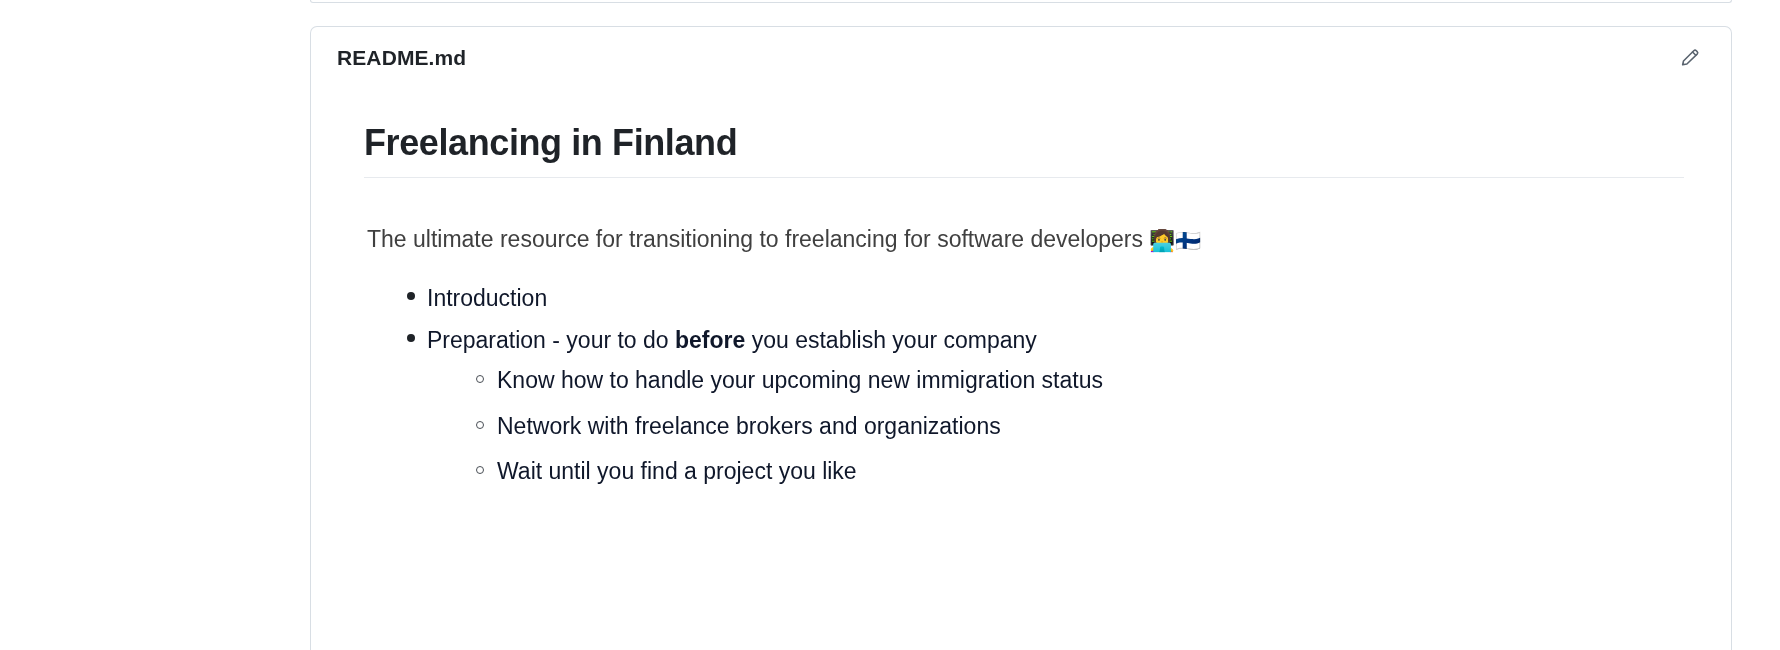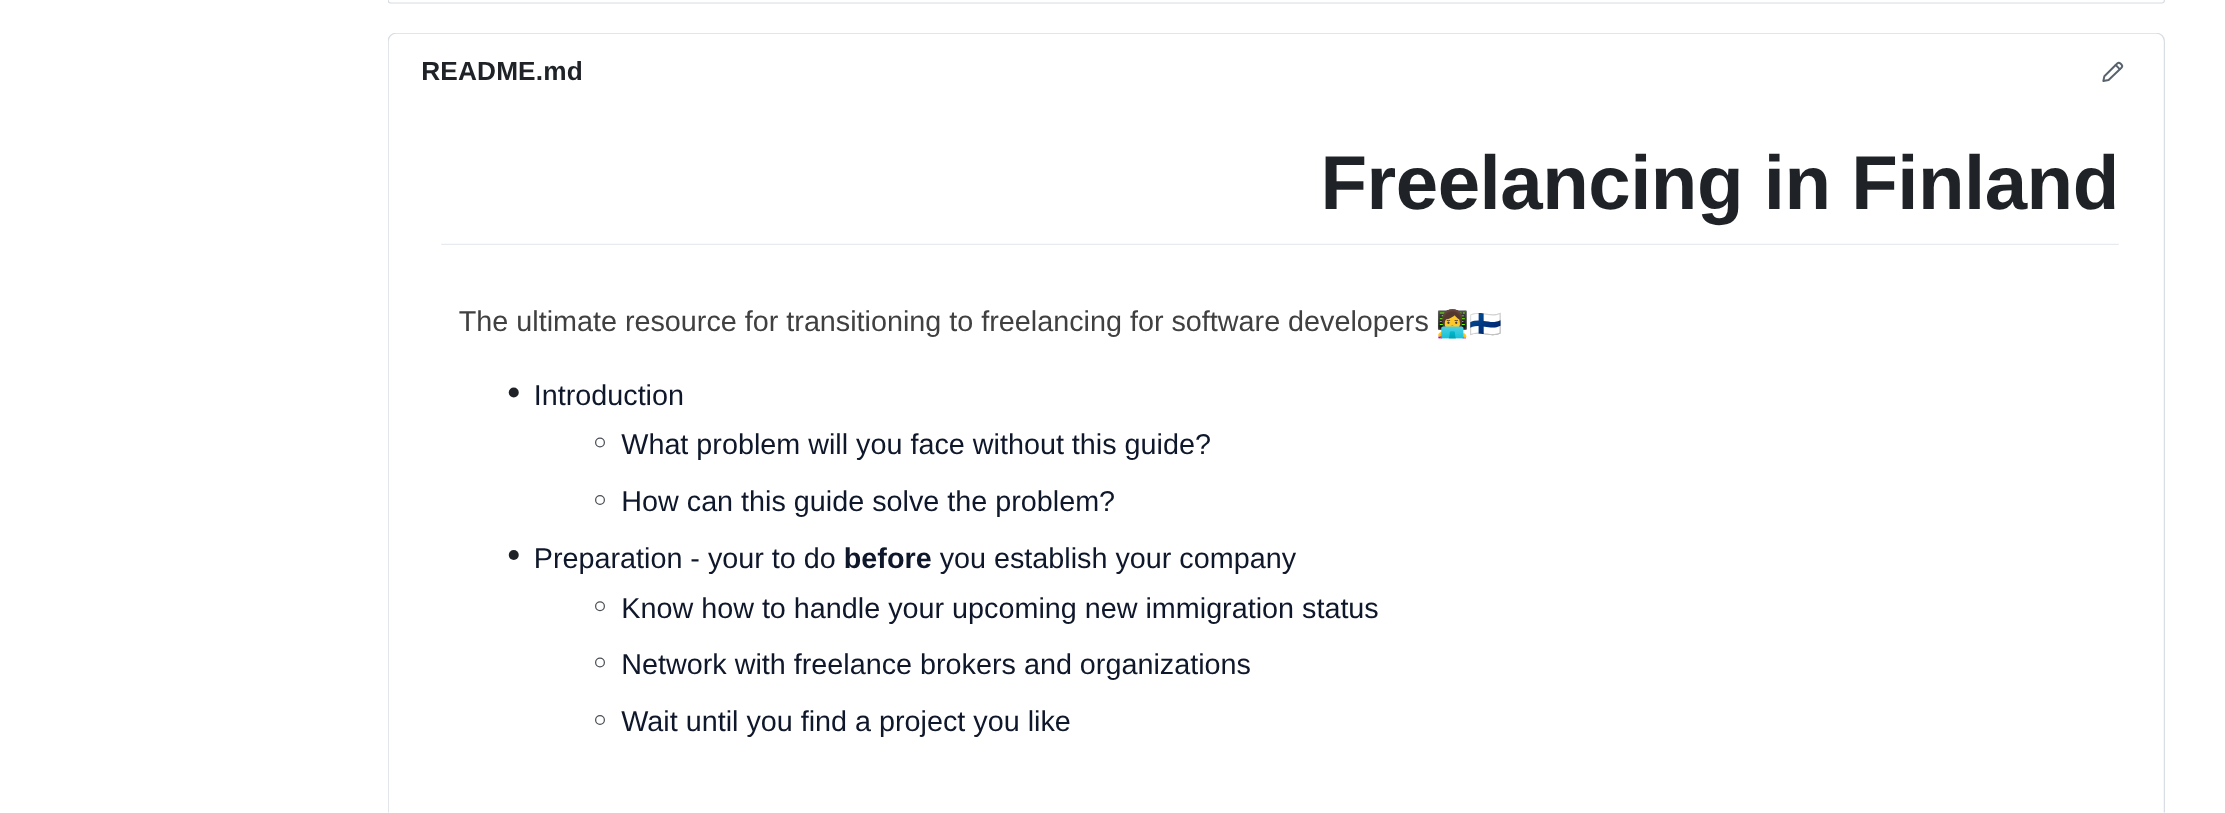--- a/index.html
+++ b/index.html
@@ -94,29 +94,28 @@
     position: absolute;
     left: 0;
     top: 60px;
     right: 0;
     bottom: 0;
     padding: 24px 36px 0 42px;
     box-sizing: border-box;
   }
 
   h1.doc-title {
-    margin: 0;
+    margin: 11px;
     padding: 0 0 14px 0;
-    font-size: 61px;
+    font-size: 36px;
     line-height: 1.15;
     font-weight: bold;
     color: #1f2328;
     letter-spacing: -0.4px;
     border-bottom: 1px solid #e7eaee;
-    text-align: right;
   }
 
   p.doc-intro {
     margin: 14px;
     padding: 30px 0 0 0;
     font-size: 23px;
     line-height: 1.5;
     color: #404040;
   }
   .emoji {
@@ -201,30 +200,20 @@
 
       <h1 class="doc-title">Freelancing in Finland</h1>
 
       <p class="doc-intro"><span>The ultimate resource for transitioning to freelancing for software developers </span><span class="emoji">👩‍💻</span><span class="emoji">🇫🇮</span></p>
 
       <ul class="toc">
 
         <li class="toc-item">
           <span class="bullet-disc"></span>
           <a class="toc-link" href="#">Introduction</a>
-          <ul class="toc-sub">
-            <li class="toc-subitem">
-              <span class="bullet-circle"></span>
-              <a class="toc-link" href="#">What problem will you face without this guide?</a>
-            </li>
-            <li class="toc-subitem">
-              <span class="bullet-circle"></span>
-              <a class="toc-link" href="#">How can this guide solve the problem?</a>
-            </li>
-          </ul>
         </li>
 
         <li class="toc-item">
           <span class="bullet-disc"></span>
           <a class="toc-link" href="#"><span>Preparation - your to do </span><b>before</b><span> you establish your company</span></a>
           <ul class="toc-sub">
             <li class="toc-subitem">
               <span class="bullet-circle"></span>
               <a class="toc-link" href="#">Know how to handle your upcoming new immigration status</a>
             </li>

